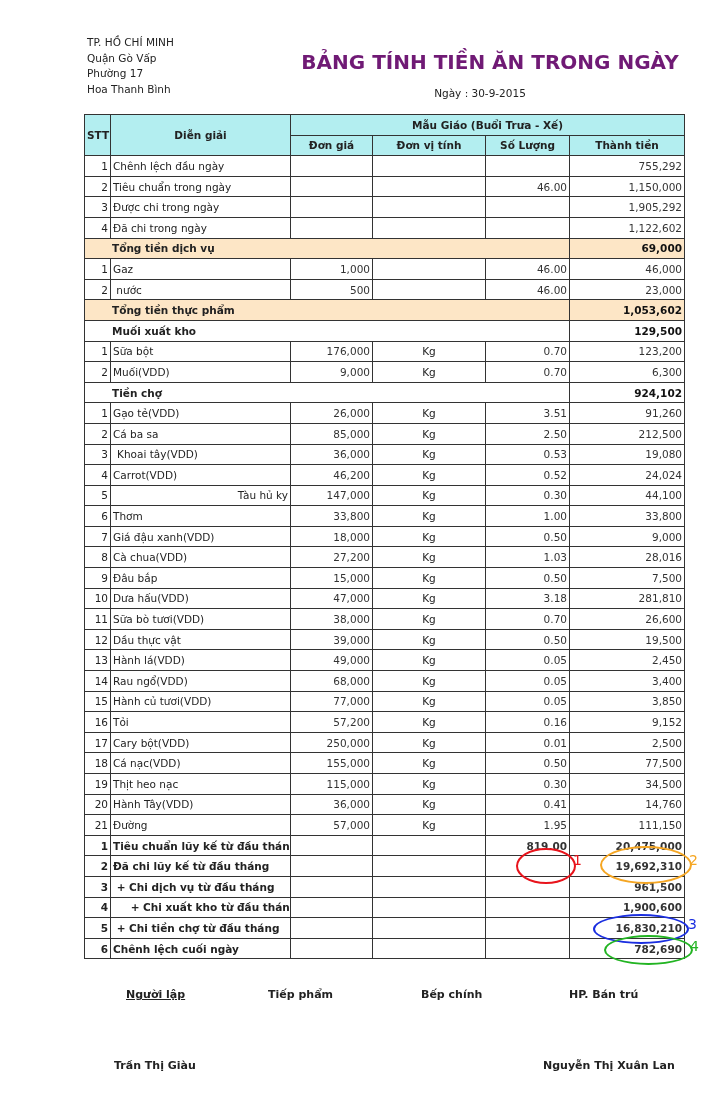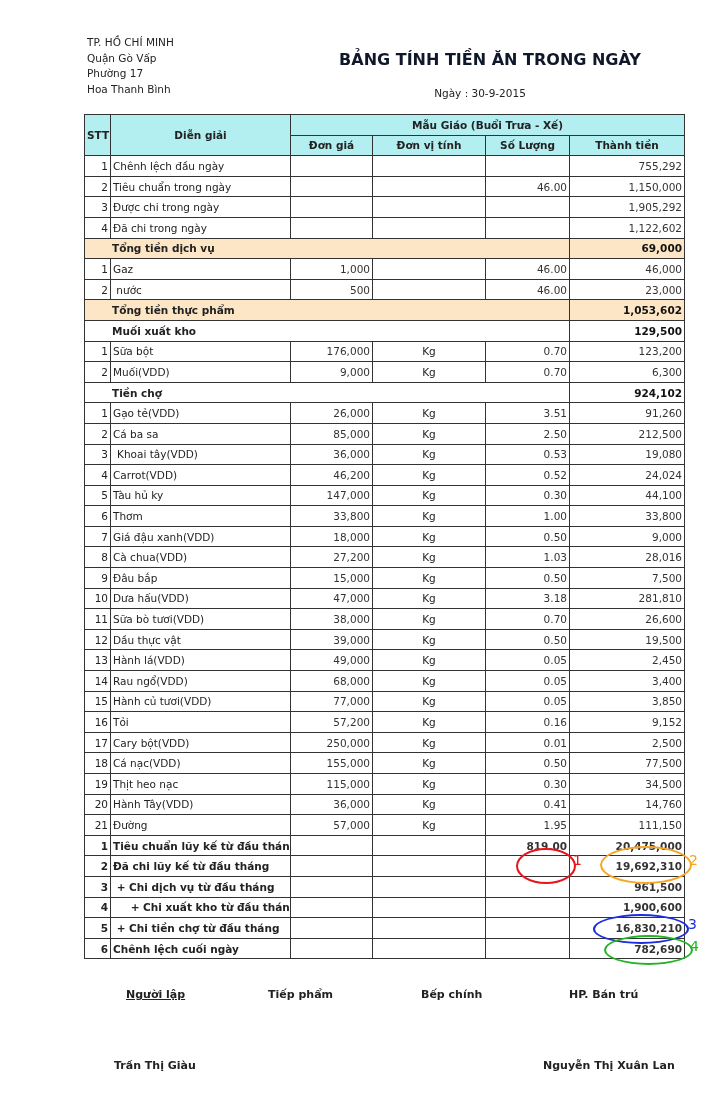--- a/index.html
+++ b/index.html
@@ -1,18 +1,18 @@
 <!DOCTYPE html>
 <html><head>
 <meta charset="utf-8">
 <style>
   html, body { margin: 0; padding: 0; background: #ffffff; }
   body { width: 720px; height: 1112px; position: relative; font-family: "DejaVu Sans", sans-serif; color: #222; overflow: hidden; }
   .org { position: absolute; left: 87px; top: 35px; font-size: 10.5px; line-height: 15.5px; color: #222; }
-  .title { position: absolute; left: 290px; width: 400px; top: 50px; text-align: center; font-size: 16px; font-weight: bold; color: #0f172a; }
+  .title { position: absolute; left: 290px; width: 400px; top: 50px; text-align: center; font-size: 20px; font-weight: bold; color: #701a75; }
   .date { position: absolute; left: 390px; width: 180px; top: 87px; text-align: center; font-size: 10.5px; color: #222; }
 
   table.main { position: absolute; left: 84px; top: 114px; border-collapse: collapse; table-layout: fixed; width: 600px; font-size: 10.5px; }
   table.main td, table.main th { border: 1px solid #333; height: 19.6px; padding: 0 2px; white-space: nowrap; overflow: hidden; }
   table.main th { background: #b3eef0; font-weight: bold; color: #222; font-size: 10.5px; text-align: center; }
   .c-stt { text-align: right; }
   .c-num { text-align: right; color: #333; }
   .c-unit { text-align: center; }
   tr.hl td { background: #fde6c6; font-weight: bold; }
   tr.sec td { font-weight: bold; }
@@ -166,21 +166,21 @@
       <tr>
         <td class="c-stt">4</td>
         <td class="lbl" style="white-space: pre;">Carrot(VDD)</td>
         <td class="c-num">46,200</td>
         <td class="c-unit">Kg</td>
         <td class="c-num">0.52</td>
         <td class="c-num">24,024</td>
       </tr>
       <tr>
         <td class="c-stt">5</td>
-        <td class="lbl" style="white-space: pre;">Tàu hủ ky</td>
+        <td class="lbl" style="white-space: pre; text-align: right;">Tàu hủ ky</td>
         <td class="c-num">147,000</td>
         <td class="c-unit">Kg</td>
         <td class="c-num">0.30</td>
         <td class="c-num">44,100</td>
       </tr>
       <tr>
         <td class="c-stt">6</td>
         <td class="lbl" style="white-space: pre;">Thơm</td>
         <td class="c-num">33,800</td>
         <td class="c-unit">Kg</td>

